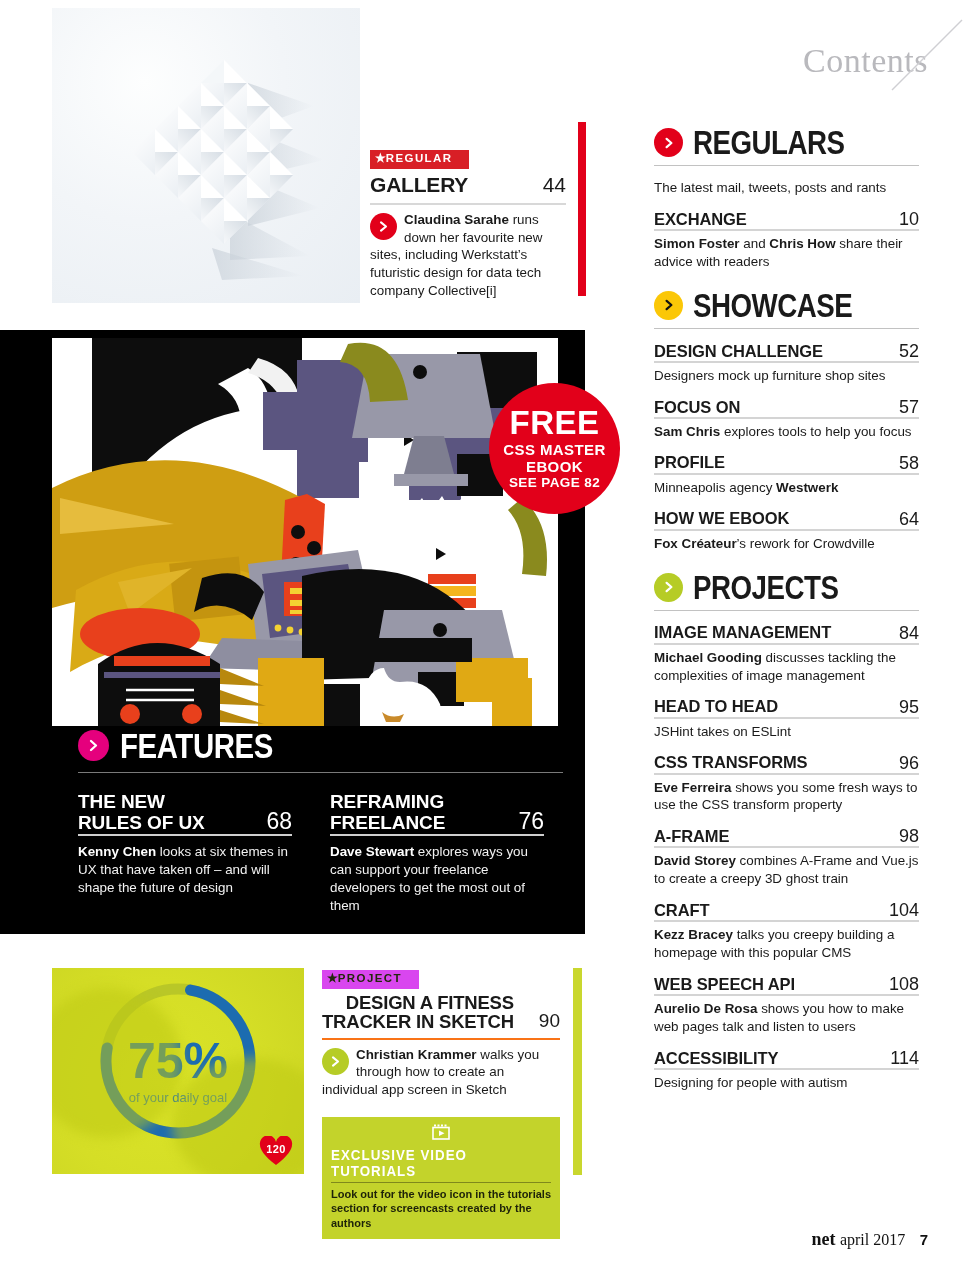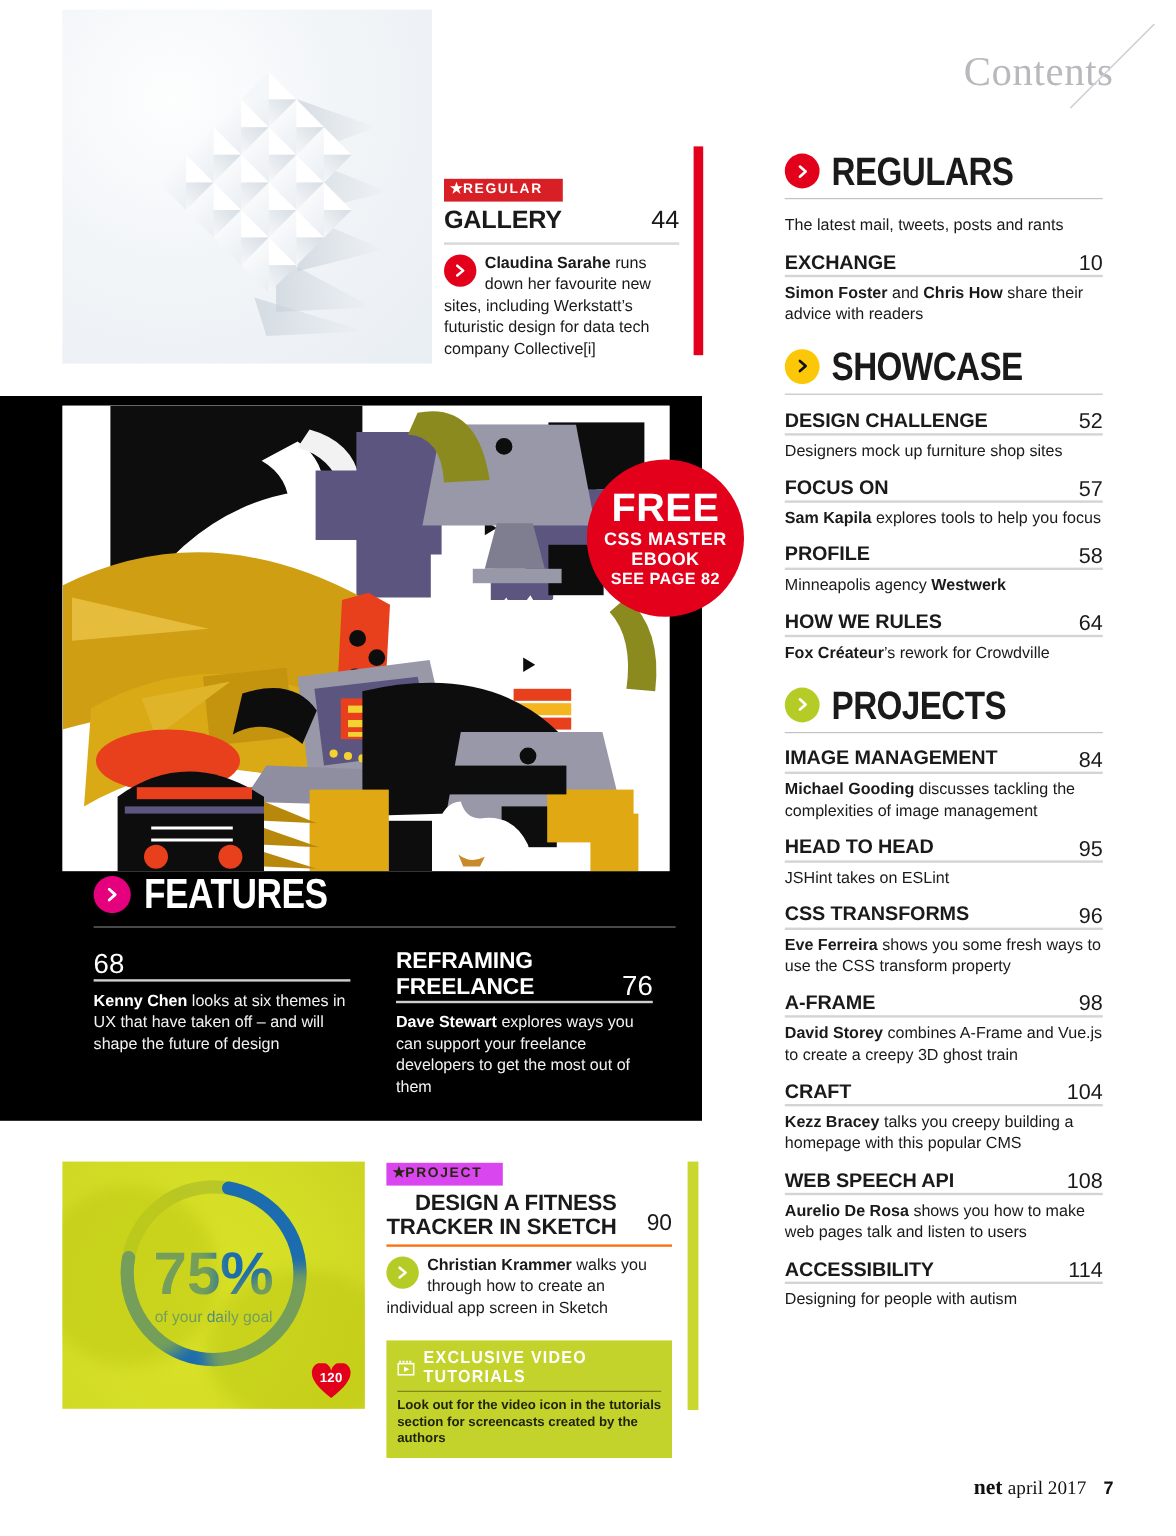--- a/index.html
+++ b/index.html
@@ -71,21 +71,21 @@
   #fitness-image .ghost{position:absolute;border-radius:50%;
      background:rgba(190,200,20,.55);filter:blur(6px);}
   #heart-badge{position:absolute;right:11px;bottom:8px;width:34px;height:30px;}
   #heart-badge .num{position:absolute;left:0;top:7px;width:100%;text-align:center;
      color:#fff;font-weight:bold;font-size:11px;letter-spacing:.3px;}
 
   #project-block{left:322px;top:968px;width:238px;}
   #project-block .entry-head{border-bottom:2px solid #f97316;text-align:right;}
   #video-box{margin-top:18px;background:#c3d32b;padding:7px 9px 9px 9px;}
   #video-box .vtitle{display:flex;align-items:center;gap:7px;
-     border-bottom:1px solid rgba(0,0,0,.35);padding-bottom:3px;}
+     border-bottom:1px solid rgba(0,0,0,.35);padding-bottom:3px;flex-direction:column;}
   #video-box .vtitle span{font-weight:bold;font-size:14.5px;letter-spacing:1.1px;color:#fff;
      transform:scaleX(.92);transform-origin:left center;}
   #video-box .vbody{font-size:11px;line-height:1.3;color:#1d2209;margin-top:4px;font-weight:bold;}
   #lime-rule{left:573px;top:968px;width:9px;height:207px;background:#c9d72e;}
 
   
   #right-col{left:654px;top:124px;width:265px;}
   .sect-head{display:flex;align-items:center;gap:10px;margin-top:2px;}
   .sect-head .secttl{font-size:33px;font-weight:bold;letter-spacing:-.6px;line-height:1;
      transform:scaleX(.84);transform-origin:left center;}
@@ -326,20 +326,22 @@
     <svg width="15" height="15" viewBox="0 0 15 15">
         <polyline points="5,3 10,7.5 5,12" fill="none" stroke="#fff" stroke-width="2.3" stroke-linecap="round" stroke-linejoin="round"></polyline>
       </svg>
   </span>
   <span class="secttl">FEATURES</span>
 </div>
 <div class="abs" id="features-rule"></div>
 
 <div class="feat-col" style="left:78px;">
   <div class="headrow">
+    <div class="ttl" style="white-space:pre-line">THE NEW
+RULES OF UX</div>
     <div class="pg">68</div>
   </div>
   <div class="body">
     <b>Kenny Chen</b><span> looks at six themes in UX that have taken off – and will shape the future of design</span>
   </div>
 </div>
 
 <div class="feat-col" style="left:330px;">
   <div class="headrow">
     <div class="ttl" style="white-space:pre-line">REFRAMING
@@ -454,37 +456,37 @@
         <b></b><span>Designers mock up furniture shop sites</span>
       </div>
     </div>
 
     <div class="rc-entry">
       <div class="headrow">
         <div class="ttl">FOCUS ON</div>
         <div class="pg">57</div>
       </div>
       <div class="body">
-        <b>Sam Kapila</b><span> explores tools to help you focus</span>
+        <b>Sam Chris</b><span> explores tools to help you focus</span>
       </div>
     </div>
 
     <div class="rc-entry">
       <div class="headrow">
         <div class="ttl">PROFILE</div>
         <div class="pg">58</div>
       </div>
       <div class="body">
         <b></b><span>Minneapolis agency </span><b>Westwerk</b><span></span>
       </div>
     </div>
 
     <div class="rc-entry">
       <div class="headrow">
-        <div class="ttl">HOW WE RULES</div>
+        <div class="ttl">HOW WE EBOOK</div>
         <div class="pg">64</div>
       </div>
       <div class="body">
         <b>Fox Créateur</b><span>’s rework for Crowdville</span>
       </div>
     </div>
   </div>
 
   <div style="margin-top:18px;">
     <div class="sect-head">

